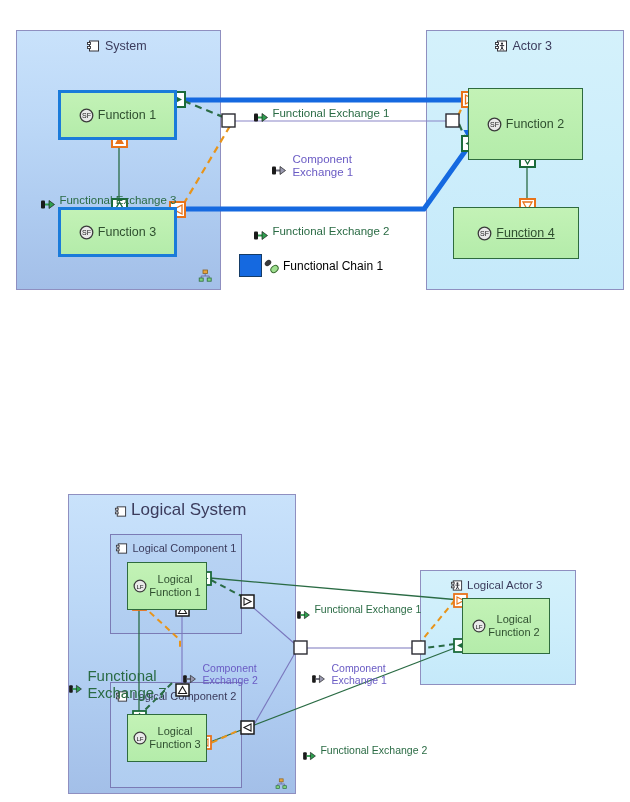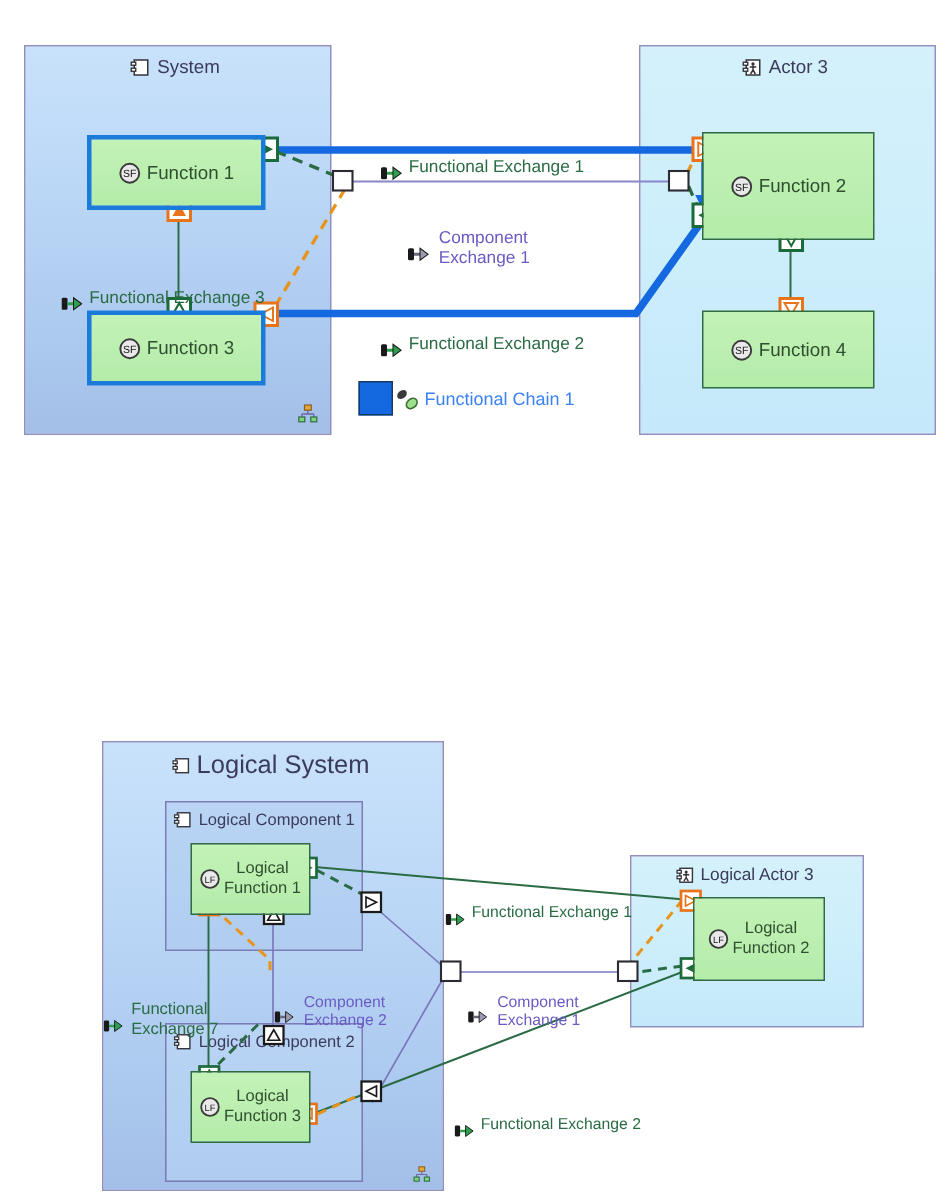--- a/index.html
+++ b/index.html
@@ -51,21 +51,21 @@
   .lab.cx{color:#6a5bc4;}
 
   .lab .tx{vertical-align:middle;}
 
   
   .ic{display:inline-block;vertical-align:middle;position:relative;}
 
   
   .legend{position:absolute;display:flex;align-items:center;}
   .legend-swatch{width:21px;height:21px;background:#1569e0;border:1px solid #163c66;}
-  .legend-txt{color:#3b82f6;margin-left:2px;}
+  .legend-txt{color:#000000;margin-left:2px;}
 </style>
 </head>
 <body>
 
 <div class="canvas">
 
 <div class="cbox sys-fill" style="left:16px;top:30px;width:205px;height:260px;">
   <div class="cbox-title">
     <span class="ic" style="width:14px;height:14px;">
       <svg width="14" height="14" viewBox="0 0 14 14">
@@ -192,21 +192,21 @@
 <div class="fbox plain" style="left:468px;top:88px;width:115px;height:72px;border-color:#2e6b3e;">
   <span class="ic" style="width:15px;height:15px;margin-right:4px;">
     <svg width="15" height="15" viewBox="0 0 15 15">
       <circle cx="7.5" cy="7.5" r="6.3" fill="#e9e9e9" stroke="#3a3a3a" stroke-width="1.3"></circle>
       <text x="7.5" y="10.3" font-size="7" font-family="Liberation Sans, sans-serif" text-anchor="middle" fill="#1a1a1a">SF</text>
     </svg>
   </span>
   <span class="lbl" style="font-size:12.5px;">Function 2</span>
 </div>
 
-<div class="fbox plain" style="left:468px;top:207px;width:115px;height:52px;">
+<div class="fbox plain" style="left:453px;top:207px;width:126px;height:52px;text-decoration:underline;">
   <span class="ic" style="width:15px;height:15px;margin-right:4px;">
     <svg width="15" height="15" viewBox="0 0 15 15">
       <circle cx="7.5" cy="7.5" r="6.3" fill="#e9e9e9" stroke="#3a3a3a" stroke-width="1.3"></circle>
       <text x="7.5" y="10.3" font-size="7" font-family="Liberation Sans, sans-serif" text-anchor="middle" fill="#1a1a1a">SF</text>
     </svg>
   </span>
   <span class="lbl" style="font-size:12.5px;">Function 4</span>
 </div>
 
 <div class="lab fx" style="left:254px;top:76px;">
@@ -463,21 +463,21 @@
 </div>
 
 <div class="lab fx" style="left:69px;top:640px;">
   <span class="ic" style="width:13px;height:10px;margin-right:1px;">
     <svg width="13" height="10" viewBox="0 0 14 11">
       <rect x="0" y="1.5" width="4" height="8" rx="1" fill="#1a1a1a"></rect>
       <path d="M4,5.5 H8.5" stroke="#2f9f4f" stroke-width="2"></path>
       <path d="M8,1.5 L13.5,5.5 L8,9.5 Z" fill="#2f9f4f" stroke="#1a1a1a" stroke-width=".7"></path>
     </svg>
   </span>
-  <span style="display:inline-block;vertical-align:middle;font-size:11px;line-height:1.15;">
+  <span style="display:inline-block;vertical-align:middle;font-size:15px;line-height:1.15;">
     <span style="display:block;">Functional</span>
     <span style="display:block;">Exchange 7</span>
   </span>
 </div>
 
 <div class="lab cx" style="left:312px;top:635px;">
   <span class="ic" style="width:13px;height:10px;margin-right:2px;">
     <svg width="13" height="10" viewBox="0 0 14 11">
       <rect x="0" y="1.5" width="4" height="8" rx="1" fill="#1a1a1a"></rect>
       <path d="M4,5.5 H8.5" stroke="#6a6a7a" stroke-width="2"></path>

